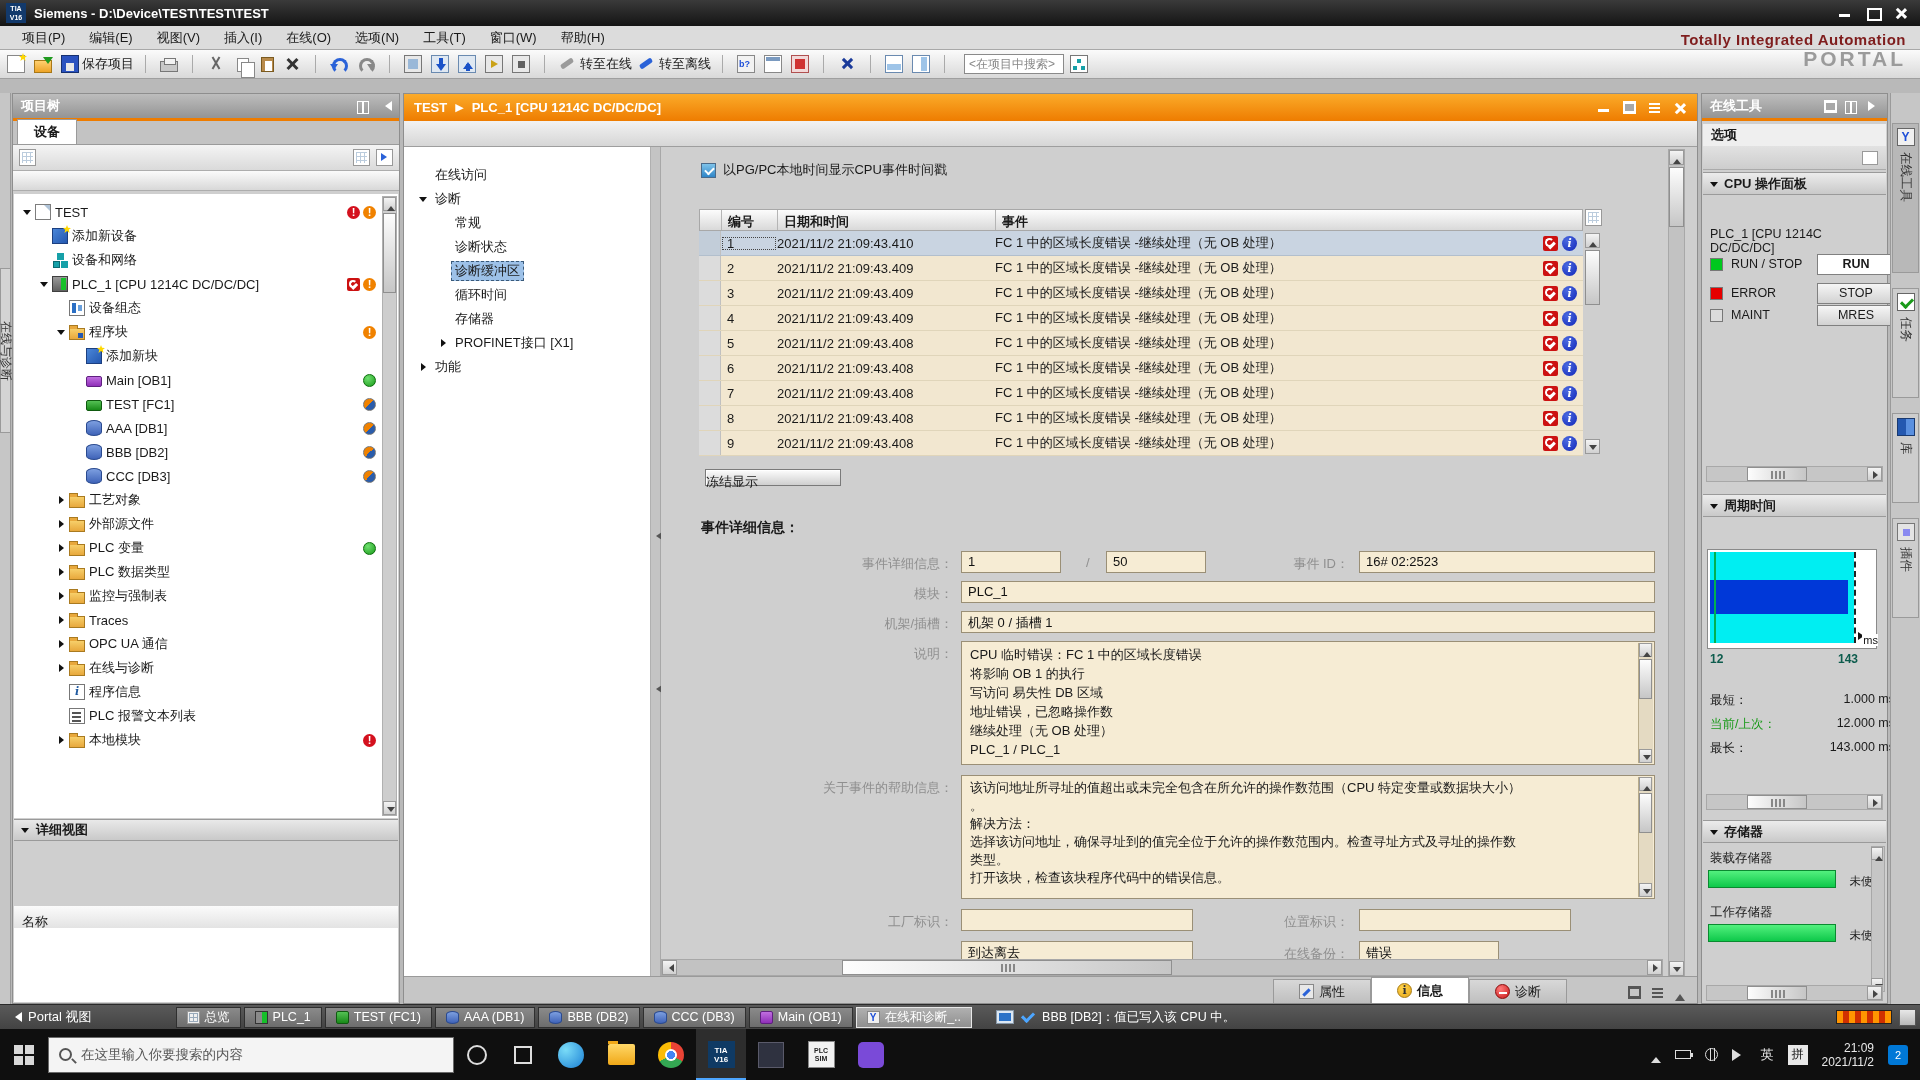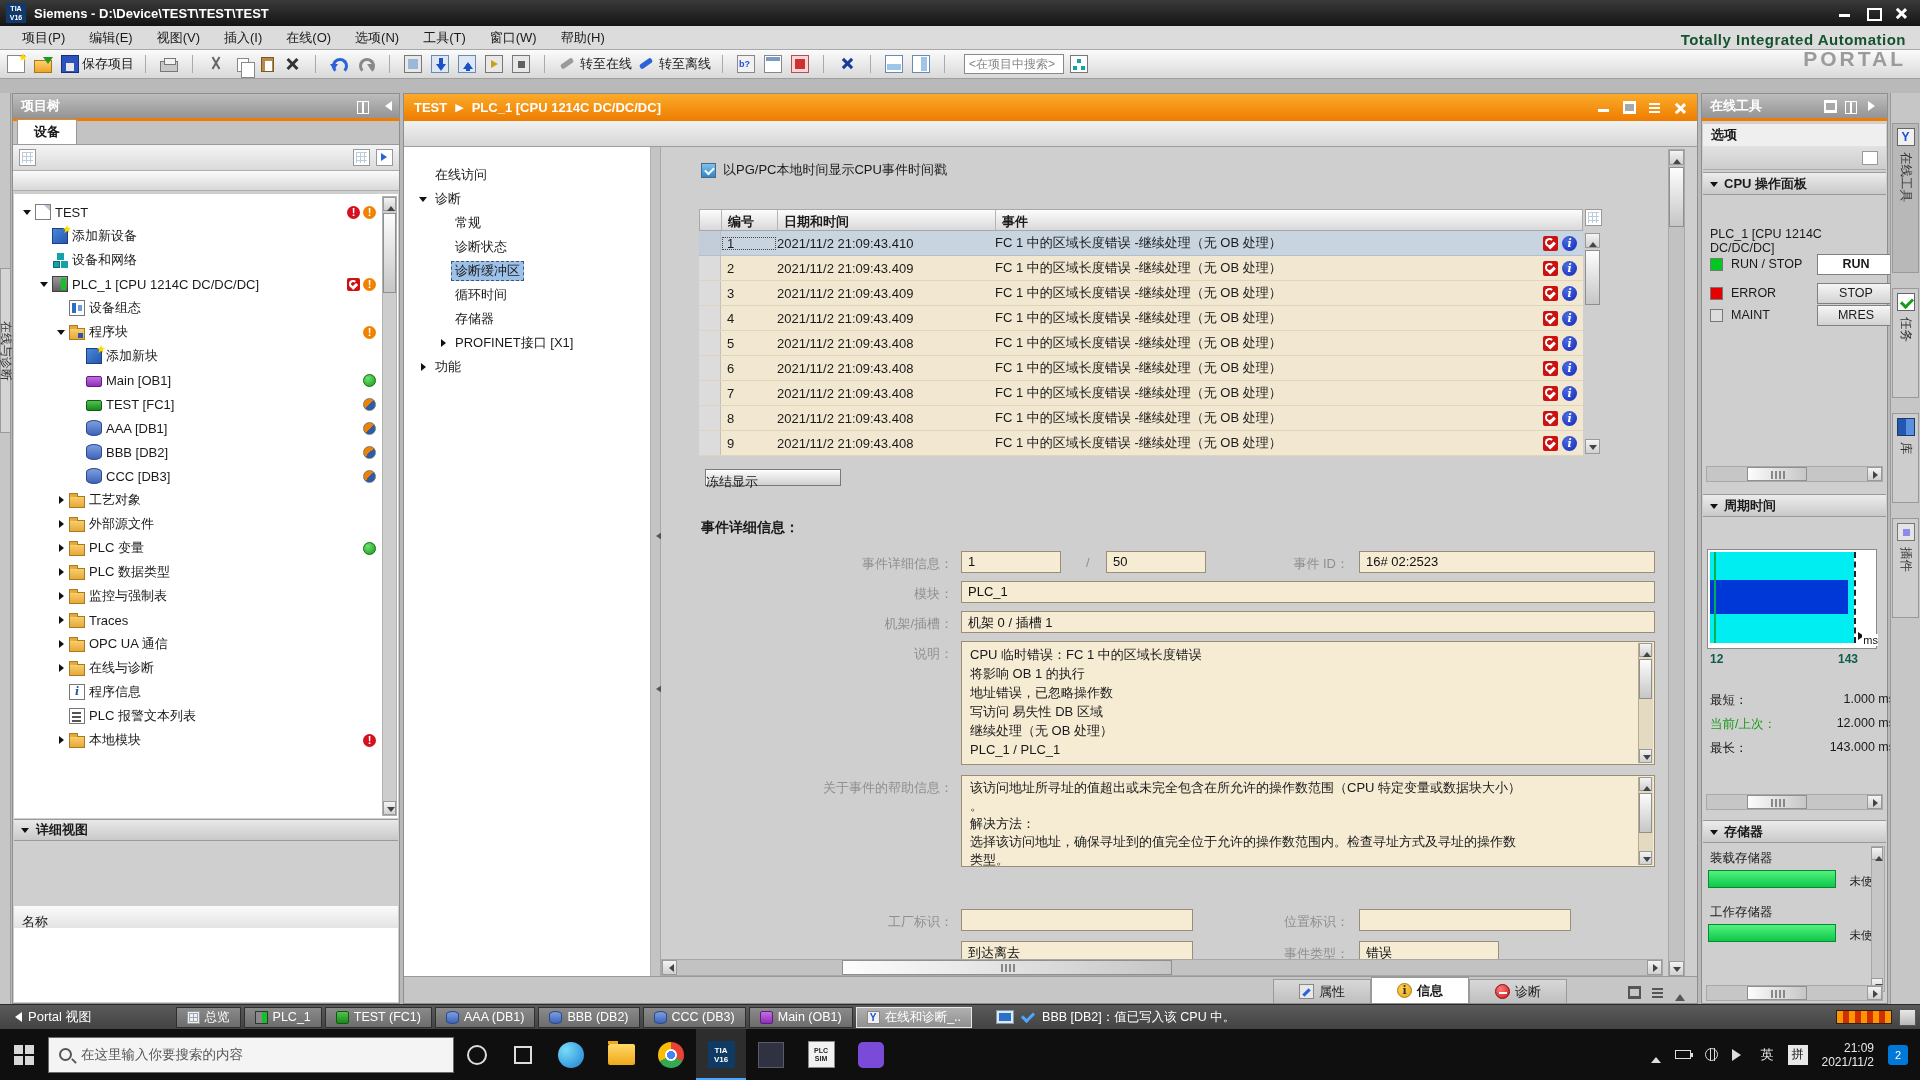--- a/index.html
+++ b/index.html
@@ -73,21 +73,21 @@
   .ic.hsplit-icon::after{content:"";position:absolute;left:1px;top:8px;width:14px;height:6px;background:#9ec4e8}
   .ic.vsplit-icon{background:#fff;border:1px solid #6a8ab0}
   .ic.vsplit-icon::after{content:"";position:absolute;left:8px;top:1px;width:6px;height:14px;background:#9ec4e8}
   .ic.show-network-icon{background:#fff;border:1px solid #777}
   .ic.show-network-icon::after{content:"";position:absolute;left:2px;top:10px;width:4px;height:4px;background:#16a0a8;box-shadow:8px 0 #16a0a8,4px -7px #16a0a8}
   .tb-search{width:100px;height:20px;border:1px solid #8a8a8a;background:#fff;font-size:12px;padding:0 4px;margin:0 6px;color:#333}
   .tb-search::placeholder{color:#888}
 
   
   .branding{position:absolute;right:14px;top:31px;text-align:right;z-index:5;pointer-events:none}
-  .branding .b1{font-size:15px;font-weight:bold;color:#14532d;letter-spacing:.5px}
+  .branding .b1{font-size:15px;font-weight:bold;color:#7f1d1d;letter-spacing:.5px}
   .branding .b2{font-size:21px;font-weight:bold;color:#9b9b9b;letter-spacing:3px;line-height:22px}
 
   
   .phead{height:27px;background:linear-gradient(180deg,#bdbdbd,#949494);display:flex;align-items:center;color:#fff;font-weight:bold;padding:0 8px;border-bottom:3px solid #ee7c00}
   .phead .hicons{margin-left:auto;display:flex;gap:8px;align-items:center}
   .hic{width:13px;height:11px;position:relative;cursor:pointer}
   .hic.float::after{content:"";position:absolute;left:0;top:0;width:9px;height:8px;border:2px solid #fff}
   .hic.float::before{content:"";position:absolute;right:0;bottom:0;width:9px;height:8px;border:2px solid #fff;background:#a8a8a8}
   .hic.cols::after{content:"";position:absolute;left:0;top:0;width:4px;height:11px;border:1px solid #fff}
   .hic.cols::before{content:"";position:absolute;left:6px;top:0;width:4px;height:11px;border:1px solid #fff}
@@ -1013,35 +1013,35 @@
       <span class="fbox" style="left:300px;top:434px;width:694px">PLC_1</span>
 
       <span class="flabel" style="left:42px;top:468px">机架/插槽：</span>
       <span class="fbox" style="left:300px;top:464px;width:694px">机架 0 / 插槽 1</span>
 
       <span class="flabel" style="left:42px;top:498px">说明：</span>
       <div class="tarea" style="left:300px;top:494px;width:694px;height:124px">
         <div>
             <div>CPU 临时错误：FC 1 中的区域长度错误</div>
             <div>将影响 OB 1 的执行</div>
+            <div>写访问 易失性 DB 区域</div>
             <div>地址错误，已忽略操作数</div>
-            <div>写访问 易失性 DB 区域</div>
             <div> 继续处理（无 OB 处理）</div>
             <div></div>
             <div>PLC_1 / PLC_1</div>
           </div>
         <div class="ta-scroll">
           <span class="sbtn up" style="left:0;top:0;width:13px;height:14px"></span>
           <span class="thumbh" style="left:0;top:16px;width:13px;height:40px"></span>
           <span class="sbtn down" style="left:0;bottom:0;width:13px;height:14px"></span>
         </div>
       </div>
 
       <span class="flabel" style="left:42px;top:632px">关于事件的帮助信息：</span>
-      <div class="tarea" style="left:300px;top:628px;width:694px;height:92px;line-height:18px">
+      <div class="tarea" style="left:300px;top:628px;width:694px;height:124px;line-height:18px">
         <div>
             <div>该访问地址所寻址的值超出或未完全包含在所允许的操作数范围（CPU 特定变量或数据块大小）</div>
             <div>。</div>
             <div>解决方法：</div>
             <div>选择该访问地址，确保寻址到的值完全位于允许的操作数范围内。检查寻址方式及寻址的操作数</div>
             <div>类型。</div>
             <div>打开该块，检查该块程序代码中的错误信息。</div>
           </div>
         <div class="ta-scroll">
           <span class="sbtn up" style="left:0;top:0;width:13px;height:14px"></span>
@@ -1049,21 +1049,21 @@
           <span class="sbtn down" style="left:0;bottom:0;width:13px;height:14px"></span>
         </div>
       </div>
 
       <span class="flabel" style="left:42px;top:766px">工厂标识：</span>
       <span class="fbox" style="left:300px;top:762px;width:232px"></span>
       <span class="flabel" style="left:438px;top:766px;width:250px">位置标识：</span>
       <span class="fbox" style="left:698px;top:762px;width:212px"></span>
 
       <span class="fbox" style="left:300px;top:794px;width:232px">到达离去</span>
-      <span class="flabel" style="left:438px;top:798px;width:250px">事件类型：</span>
+      <span class="flabel" style="left:438px;top:798px;width:250px">在线备份：</span>
       <span class="fbox" style="left:698px;top:794px;width:140px">错误</span>
 
       <div class="hscroll">
         <span class="sbtn left" style="left:0;top:0;width:15px;height:15px"></span>
         <span class="thumb" style="left:180px;top:0;width:330px;height:15px">
             <span class="grip" style="left:158px;top:3px"></span>
           </span>
         <span class="sbtn right" style="right:0;top:0;width:15px;height:15px"></span>
       </div>
       <div class="dc-vscroll">

